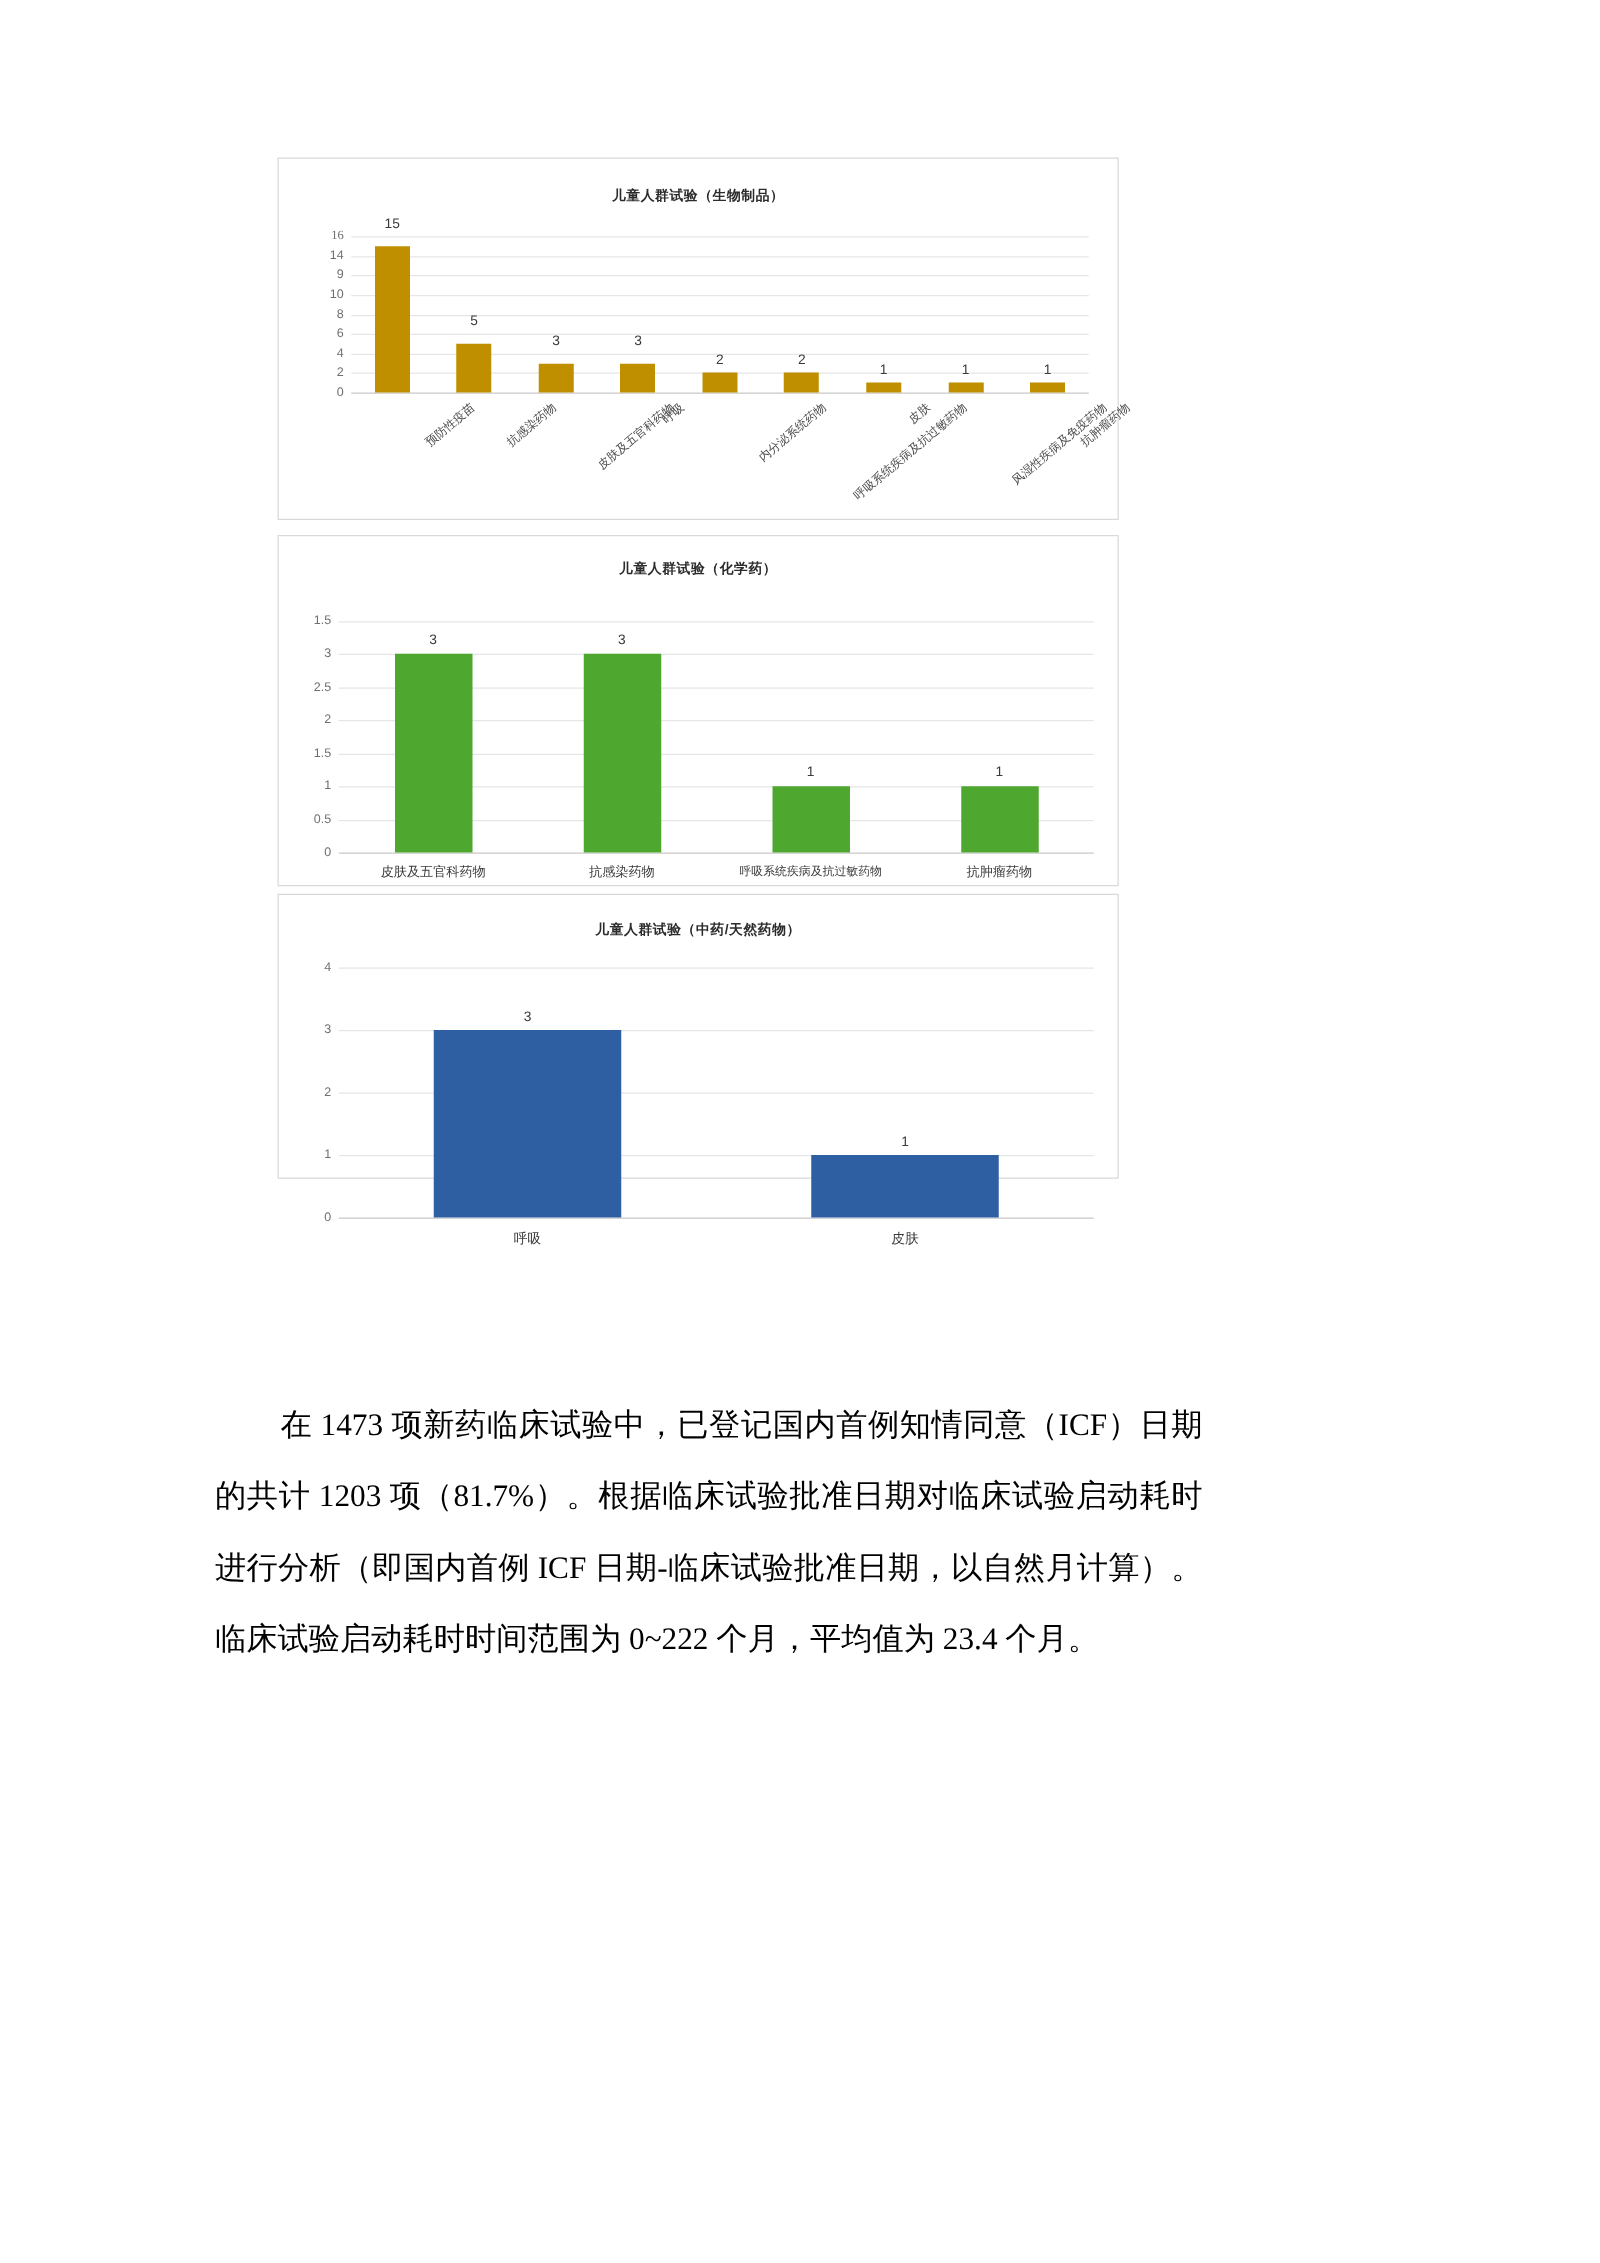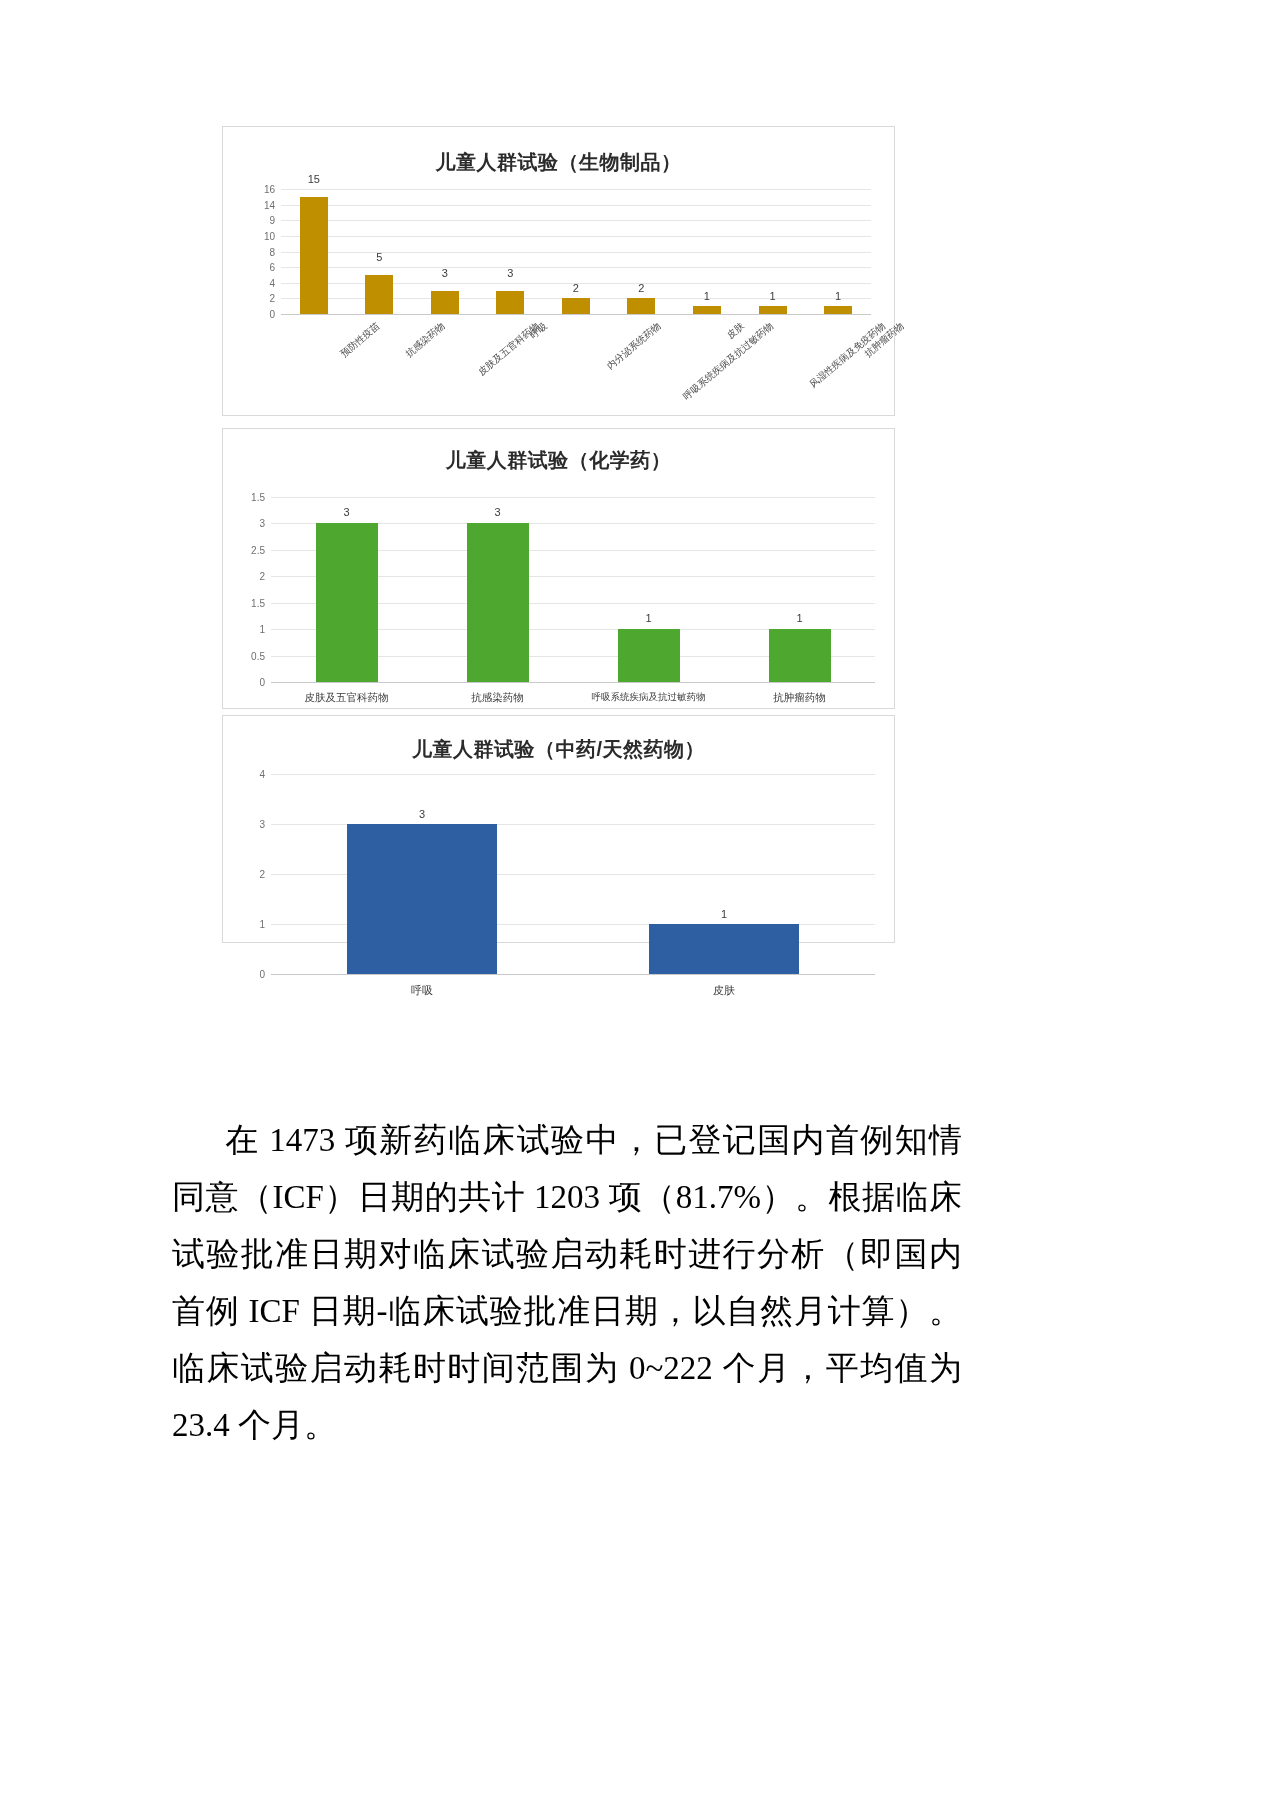--- a/index.html
+++ b/index.html
@@ -25,21 +25,21 @@
   .chart-box {
     position: absolute;
     border: 1px solid #d9d9d9;
     background: #fff;
     box-sizing: border-box;
   }
   .chart-title {
     text-align: center;
     font-family: "Liberation Sans", sans-serif;
     font-weight: bold;
-    font-size: 20px;
+    font-size: 11px;
     color: #2b2b2b;
     letter-spacing: 0.5px;
   }
   .plot {
     position: absolute;
     box-sizing: border-box;
   }
   .gridline {
     position: absolute;
     left: 0; right: 0;
@@ -98,21 +98,21 @@
     position: absolute;
     font-family: "Liberation Sans", sans-serif;
     font-weight: bold;
     font-size: 26px;
     color: #000;
     letter-spacing: 1px;
   }
   .para {
     position: absolute;
     font-family: "Liberation Serif", serif;
-    font-size: 33px;
+    font-size: 25px;
     line-height: 57px;
     color: #000;
     text-align: justify;
     text-justify: inter-ideograph;
   }
   .para .indent { display:inline-block; width: 52px; }
   .footer {
     position: absolute;
     width: 100%;
     text-align: center;
@@ -135,21 +135,21 @@
       <div class="gridline" style="top:0px;"></div>
       <div class="gridline" style="top:15.6px;"></div>
       <div class="gridline" style="top:31.3px;"></div>
       <div class="gridline" style="top:46.9px;"></div>
       <div class="gridline" style="top:62.5px;"></div>
       <div class="gridline" style="top:78.1px;"></div>
       <div class="gridline" style="top:93.8px;"></div>
       <div class="gridline" style="top:109.4px;"></div>
       <div class="axis-line" style="top:125px; background:#c9c9c9;"></div>
 
-      <span class="ytick" style="top:0px;">16</span>
+      <span class="ytick" style="top:0px;font-family:Liberation Serif, serif;">16</span>
       <span class="ytick" style="top:15.6px;">14</span>
       <span class="ytick" style="top:31.3px;">9</span>
       <span class="ytick" style="top:46.9px;">10</span>
       <span class="ytick" style="top:62.5px;">8</span>
       <span class="ytick" style="top:78.1px;">6</span>
       <span class="ytick" style="top:93.8px;">4</span>
       <span class="ytick" style="top:109.4px;">2</span>
       <span class="ytick" style="top:125px;">0</span>
 
       <div class="bar" style="left:18.8px;  width:28px; height:117.2px; background:#bf8f00;"></div>

